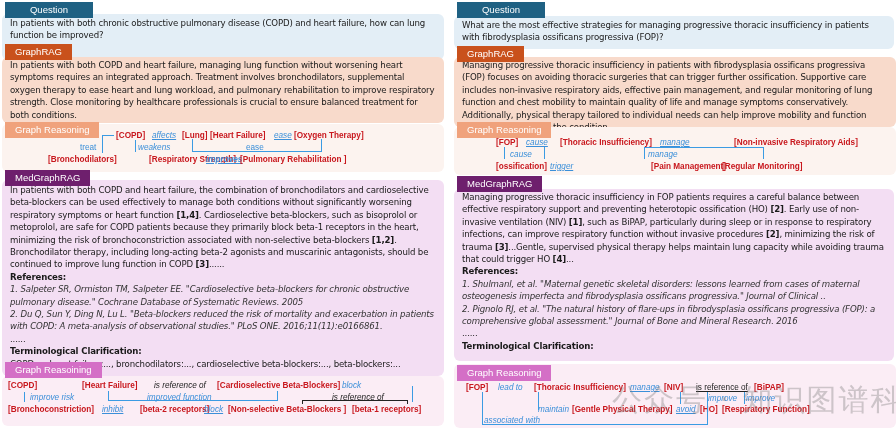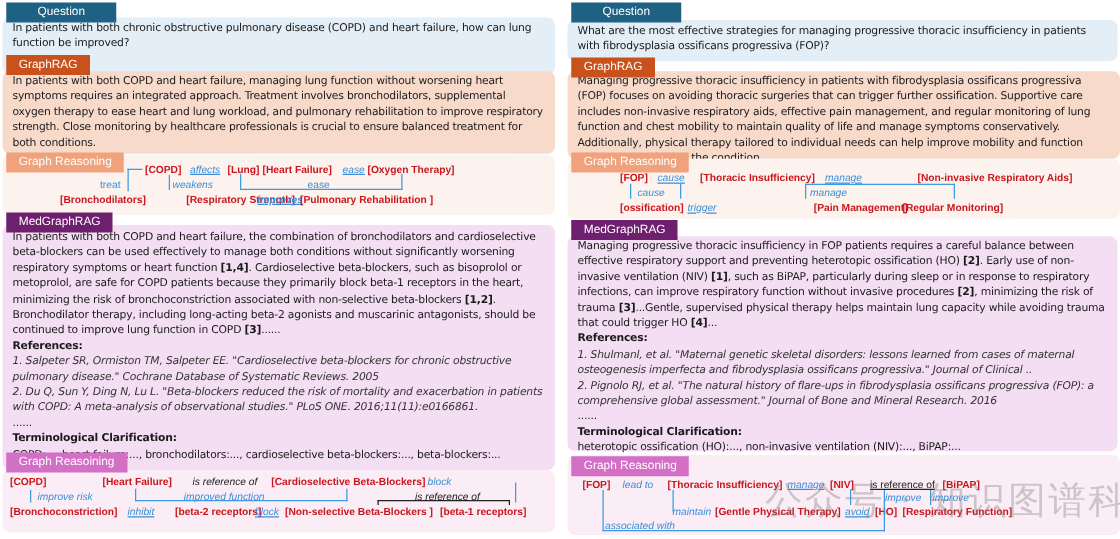--- a/index.html
+++ b/index.html
@@ -150,21 +150,20 @@
   <div class="tag tag-m" style="left:3px;top:176px;">MedGraphRAG</div>
   <div class="box box-m txt" style="left:0;top:189px;width:440px;height:172px;padding-top:2px;">
     <div>
       <span>Managing progressive thoracic insufficiency in FOP patients requires a careful balance between effective respiratory support and preventing heterotopic ossification (HO) </span><b class="c">[2]</b><span>. Early use of non-invasive ventilation (NIV) </span><b class="c">[1]</b><span>, such as BiPAP, particularly during sleep or in response to respiratory infections,  can improve respiratory function without invasive procedures </span><b class="c">[2]</b><span>, minimizing the risk of trauma </span><b class="c">[3]</b><span>...Gentle, supervised physical therapy helps maintain lung capacity while avoiding trauma that could trigger HO </span><b class="c">[4]</b><span>...</span>
     </div>
     <div class="hd">References:</div>
     <div class="ref">1. Shulmanl, et al. "Maternal genetic skeletal disorders: lessons learned from cases of maternal osteogenesis imperfecta and fibrodysplasia ossificans progressiva." Journal of Clinical ..</div>
     <div class="ref">2. Pignolo RJ, et al. "The natural history of flare-ups in fibrodysplasia ossificans progressiva (FOP): a comprehensive global assessment." Journal of Bone and Mineral Research. 2016</div>
     <div>......</div>
     <div class="hd">Terminological Clarification:</div>
-    <div>heterotopic ossification (HO):..., non-invasive ventilation (NIV):..., BiPAP:...</div>
   </div>
 
   <div class="tag tag-mr" style="left:3px;top:365px;">Graph Reasoning</div>
   <div class="box box-mr" style="left:0;top:364px;width:442px;height:64px;">
     <div class="graph" style="left:0;top:0;width:442px;height:64px;">
       <span class="n" style="left:12px;top:18px;">[FOP]</span>
       <span class="e" style="left:44px;top:18px;">lead to</span>
       <span class="n" style="left:80px;top:18px;">[Thoracic Insufficiency]</span>
       <span class="e" style="left:176px;top:18px;text-decoration:underline;">manage</span>
       <span class="n" style="left:210px;top:18px;">[NIV]</span>

